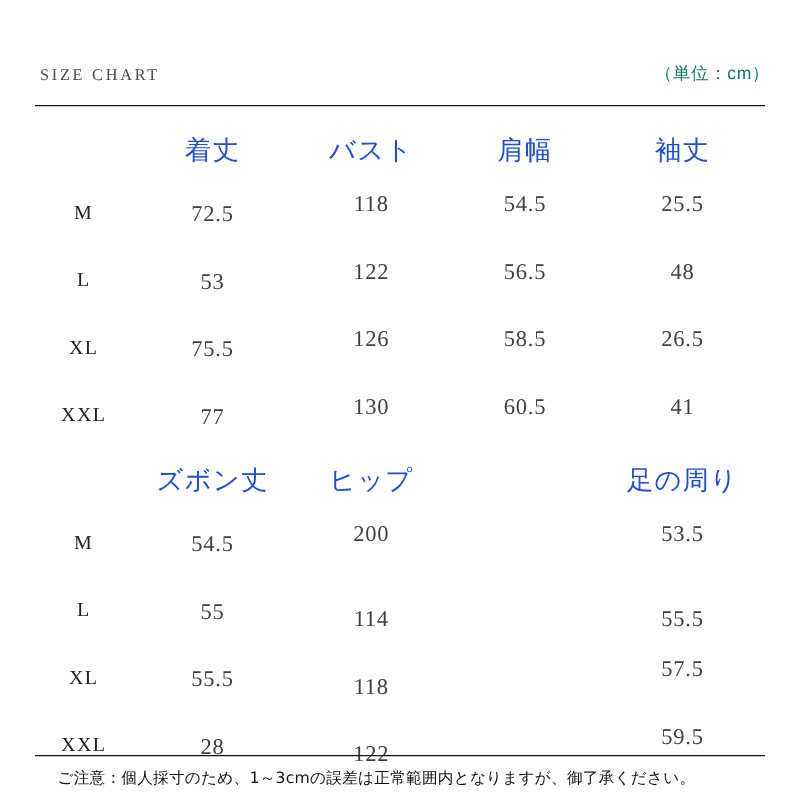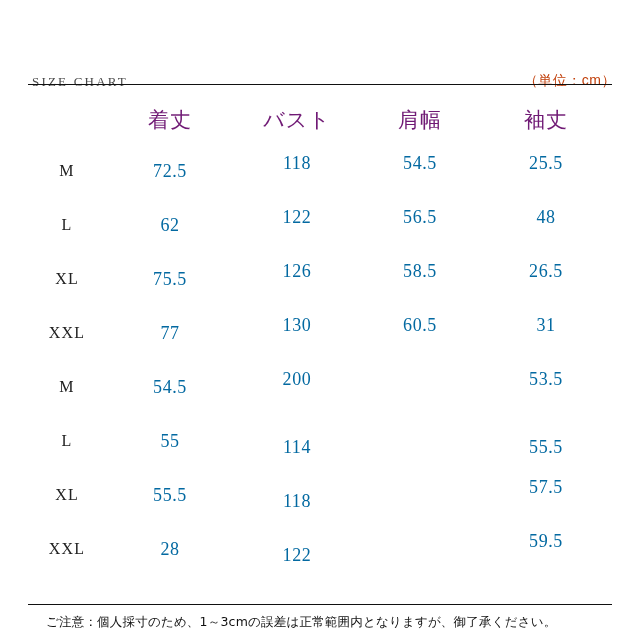--- a/index.html
+++ b/index.html
@@ -18,38 +18,38 @@
     position: relative;
     width: 640px;
     height: 640px;
     box-sizing: border-box;
   }
 
   
   .header {
     position: absolute;
     left: 0;
-    top: 54px;
+    top: 32px;
     width: 640px;
     height: 36px;
     display: flex;
     align-items: flex-end;
     justify-content: space-between;
     padding: 0 24px 0 32px;
     box-sizing: border-box;
   }
   .header-title {
     font-family: "Liberation Serif", serif;
     font-size: 13px;
     letter-spacing: 2.2px;
     color: #4a4a4a;
   }
   .header-unit {
     font-size: 14px;
-    color: #c2410c;
+    color: #0f766e;
     letter-spacing: 0.5px;
   }
 
   .rule {
     position: absolute;
     left: 28px;
     width: 584px;
     height: 1px;
     background: #111111;
   }
@@ -81,28 +81,28 @@
   }
   .col-size { width: 78px; }
   .col-a { width: 128px; }
   .col-b { width: 126px; }
   .col-c { width: 120px; }
   .col-d { width: 132px; }
 
   .hdr-row td {
     height: 48px;
     font-size: 21px;
-    color: #701a75;
+    color: #1d4ed8;
     font-family: Liberation Serif, serif;
     letter-spacing: 1px;
   }
   .data-row td {
     height: 54px;
     font-size: 18px;
-    color: #0369a1;
+    color: #404040;
     font-family: "Liberation Serif", serif;
     letter-spacing: 0.6px;
   }
   .data-row td.size-cell {
     font-size: 16px;
     color: #222222;
     letter-spacing: 1.2px;
   }
 
   
@@ -160,51 +160,58 @@
       </tr>
       <tr class="data-row">
         <td class="size-cell">M</td>
         <td>72.5</td>
         <td class="jitter-up">118</td>
         <td class="jitter-up">54.5</td>
         <td class="jitter-up">25.5</td>
       </tr>
       <tr class="data-row">
         <td class="size-cell">L</td>
-        <td>62</td>
+        <td>53</td>
         <td class="jitter-up">122</td>
         <td class="jitter-up">56.5</td>
         <td class="jitter-up">48</td>
       </tr>
       <tr class="data-row">
         <td class="size-cell">XL</td>
         <td>75.5</td>
         <td class="jitter-up">126</td>
         <td class="jitter-up">58.5</td>
         <td class="jitter-up">26.5</td>
       </tr>
       <tr class="data-row">
         <td class="size-cell">XXL</td>
         <td>77</td>
         <td class="jitter-up">130</td>
         <td class="jitter-up">60.5</td>
-        <td class="jitter-up">31</td>
+        <td class="jitter-up">41</td>
       </tr>
     </tbody>
   </table>
 
   <table class="table-bottom">
     <colgroup>
       <col class="col-size">
         <col class="col-a">
         <col class="col-b">
         <col class="col-c">
         <col class="col-d">
     </colgroup>
     <tbody>
+      <tr class="hdr-row">
+        <td></td>
+        <td>ズボン丈</td>
+        <td>ヒップ</td>
+        <td></td>
+        <td>足の周り</td>
+      </tr>
       <tr class="data-row">
         <td class="size-cell">M</td>
         <td>54.5</td>
         <td class="jitter-up">200</td>
         <td></td>
         <td class="jitter-up">53.5</td>
       </tr>
       <tr class="data-row">
         <td class="size-cell">L</td>
         <td>55</td>

